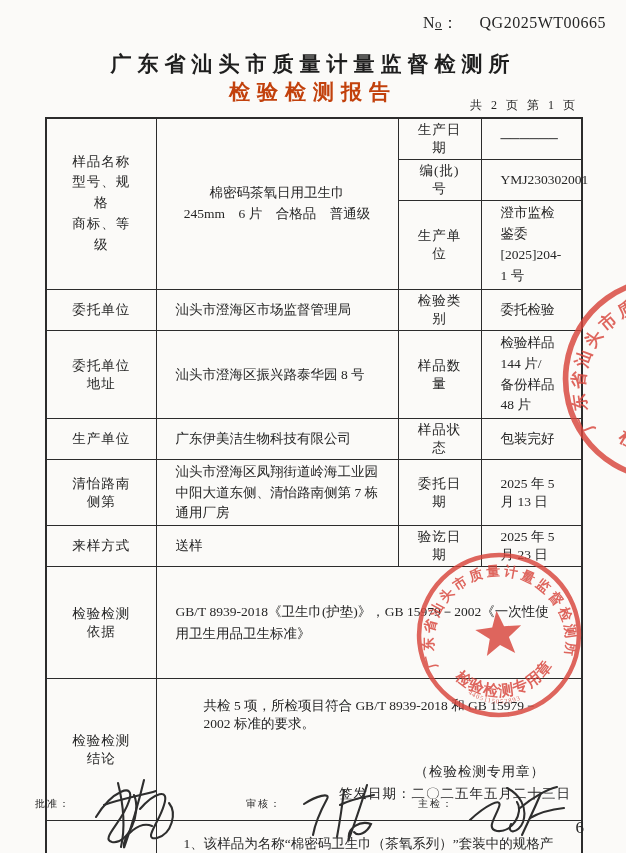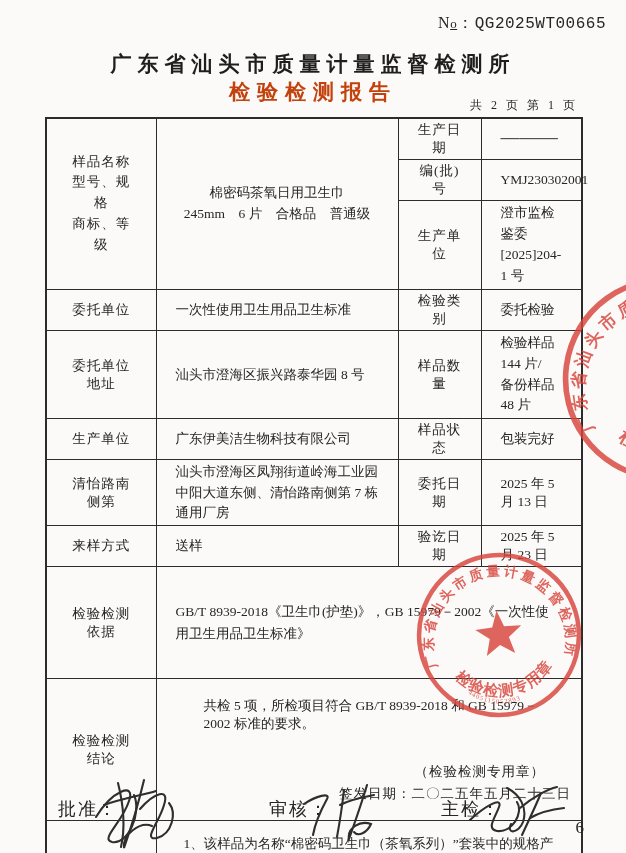--- a/index.html
+++ b/index.html
@@ -6,21 +6,21 @@
   html,body { background:#e8e8e6; }
   body { font-family:"Liberation Serif","DejaVu Serif",serif; color:#262626; }
   .page {
     position:relative; width:626px; height:853px; margin:0 auto;
     background:#fbfaf8; overflow:hidden;
     box-shadow:0 0 6px rgba(0,0,0,.25);
   }
   
   .report-no { position:absolute; top:13px; right:20px; font-size:16px; letter-spacing:.5px; }
   .report-no .u { text-decoration:underline; font-size:13px; }
-  .report-no .no-val { margin-left:1px;font-family:Liberation Mono, monospace; }
+  .report-no .no-val { margin-left:21px; }
   .title { position:absolute; top:50px; left:0; width:100%; text-align:center;
            font-size:21px; font-weight:bold; letter-spacing:6px; color:#1e1e1e; }
   .subtitle { position:absolute; top:78px; left:0; width:100%; text-align:center;
               font-size:21px; font-weight:bold; letter-spacing:7px; color:#c2410c; }
   .page-info { position:absolute; top:97px; right:48px; font-size:12px; letter-spacing:3px; }
   
   table.report {
     position:absolute; left:45px; top:117px; width:536px;
     border-collapse:collapse; table-layout:fixed;
     font-size:13.5px;
@@ -37,21 +37,21 @@
   .seal-note { position:absolute; top:84px; right:36px; letter-spacing:1px; }
   .issue-date { position:absolute; top:106px; right:10px; letter-spacing:1px; }
   .remarks-cell { vertical-align:top !important; }
   .remarks { padding:10px 6px 0 8px; line-height:1.7; white-space:pre-line; }
   
   .stamp { position:absolute; pointer-events:none; opacity:.82; }
   .stamp-main { left:413px; top:549px; width:172px; height:172px; transform:rotate(-6deg); }
   .stamp-right { left:558px; top:272px; width:214px; height:214px; transform:rotate(-14deg); }
   .stamp text { fill:#d8453c; }
   
-  .foot-label { position:absolute; font-size:18px; letter-spacing:2px;margin-left:23px; }
+  .foot-label { position:absolute; font-size:10px; letter-spacing:2px; }
   .sig { position:absolute; }
   .sig path { stroke:#2e2e2e; stroke-width:2.1; fill:none; stroke-linecap:round; }
   .page-num { position:absolute; right:42px; top:818px; font-size:17px; }
 </style>
 </head>
 <body>
 
 <div class="page">
 
   <div class="report-no"><span>N</span><span class="u">o</span><span>：</span><span class="no-val">QG2025WT00665</span></div>
@@ -80,21 +80,21 @@
       <td class="lbl">编(批)号</td>
       <td class="val">YMJ230302001</td>
     </tr>
     <tr style="height:37px">
       <td class="lbl">生产单位</td>
       <td class="val pre">澄市监检鉴委
 [2025]204-1 号</td>
     </tr>
     <tr style="height:38px">
       <td class="lbl">委托单位</td>
-      <td class="val">一次性使用卫生用品卫生标准</td>
+      <td class="val">汕头市澄海区市场监督管理局</td>
       <td class="lbl">检验类别</td>
       <td class="val">委托检验</td>
     </tr>
     <tr style="height:38px">
       <td class="lbl">委托单位地址</td>
       <td class="val">汕头市澄海区振兴路泰华园 8 号</td>
       <td class="lbl">样品数量</td>
       <td class="val pre">检验样品 144 片/
 备份样品 48 片</td>
     </tr>

